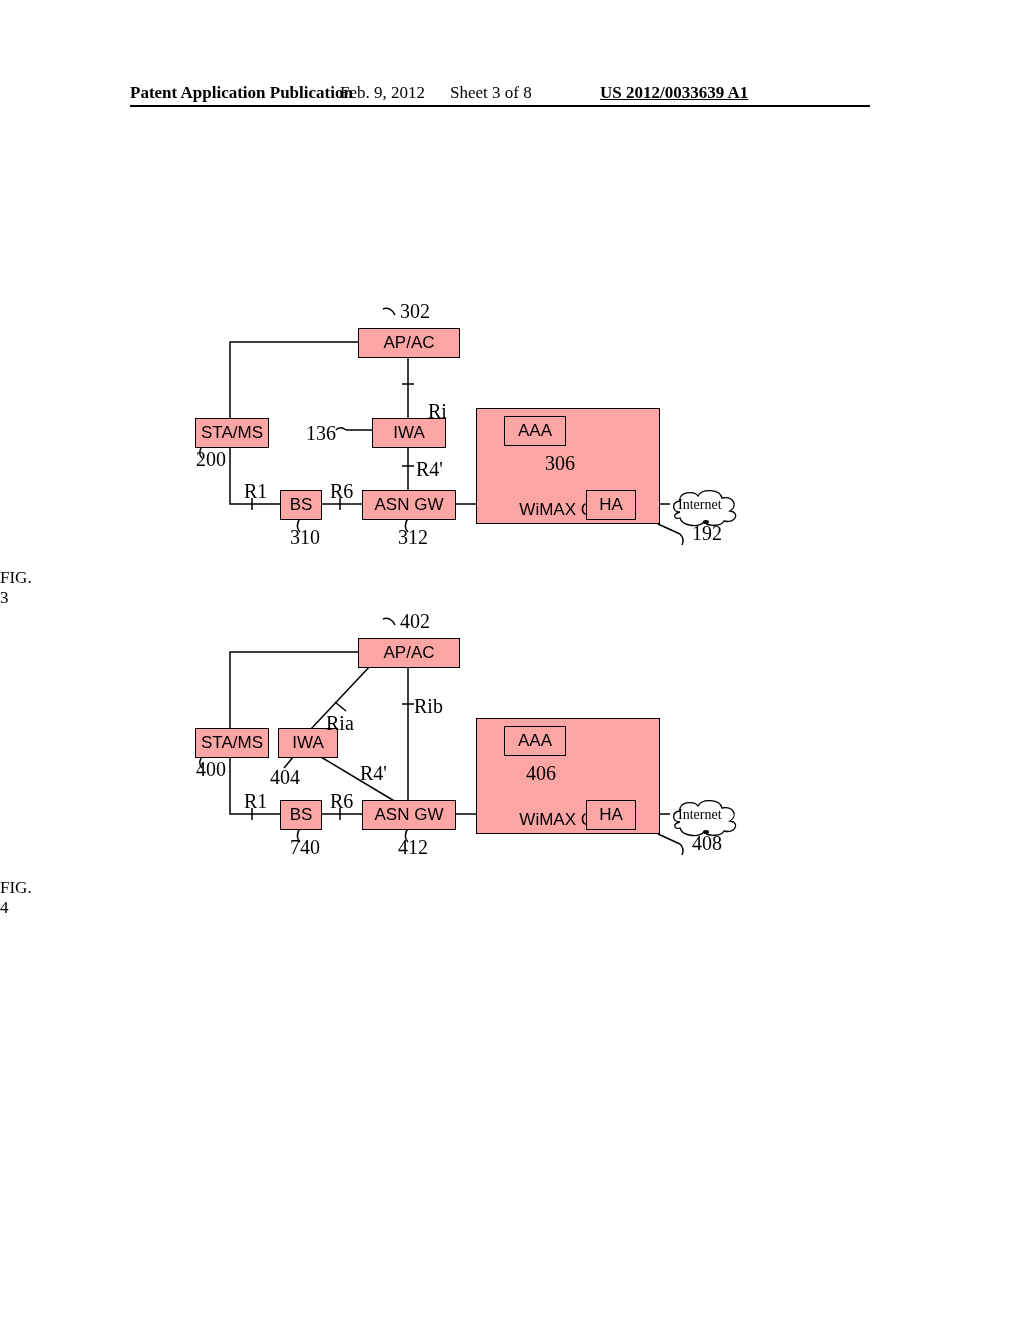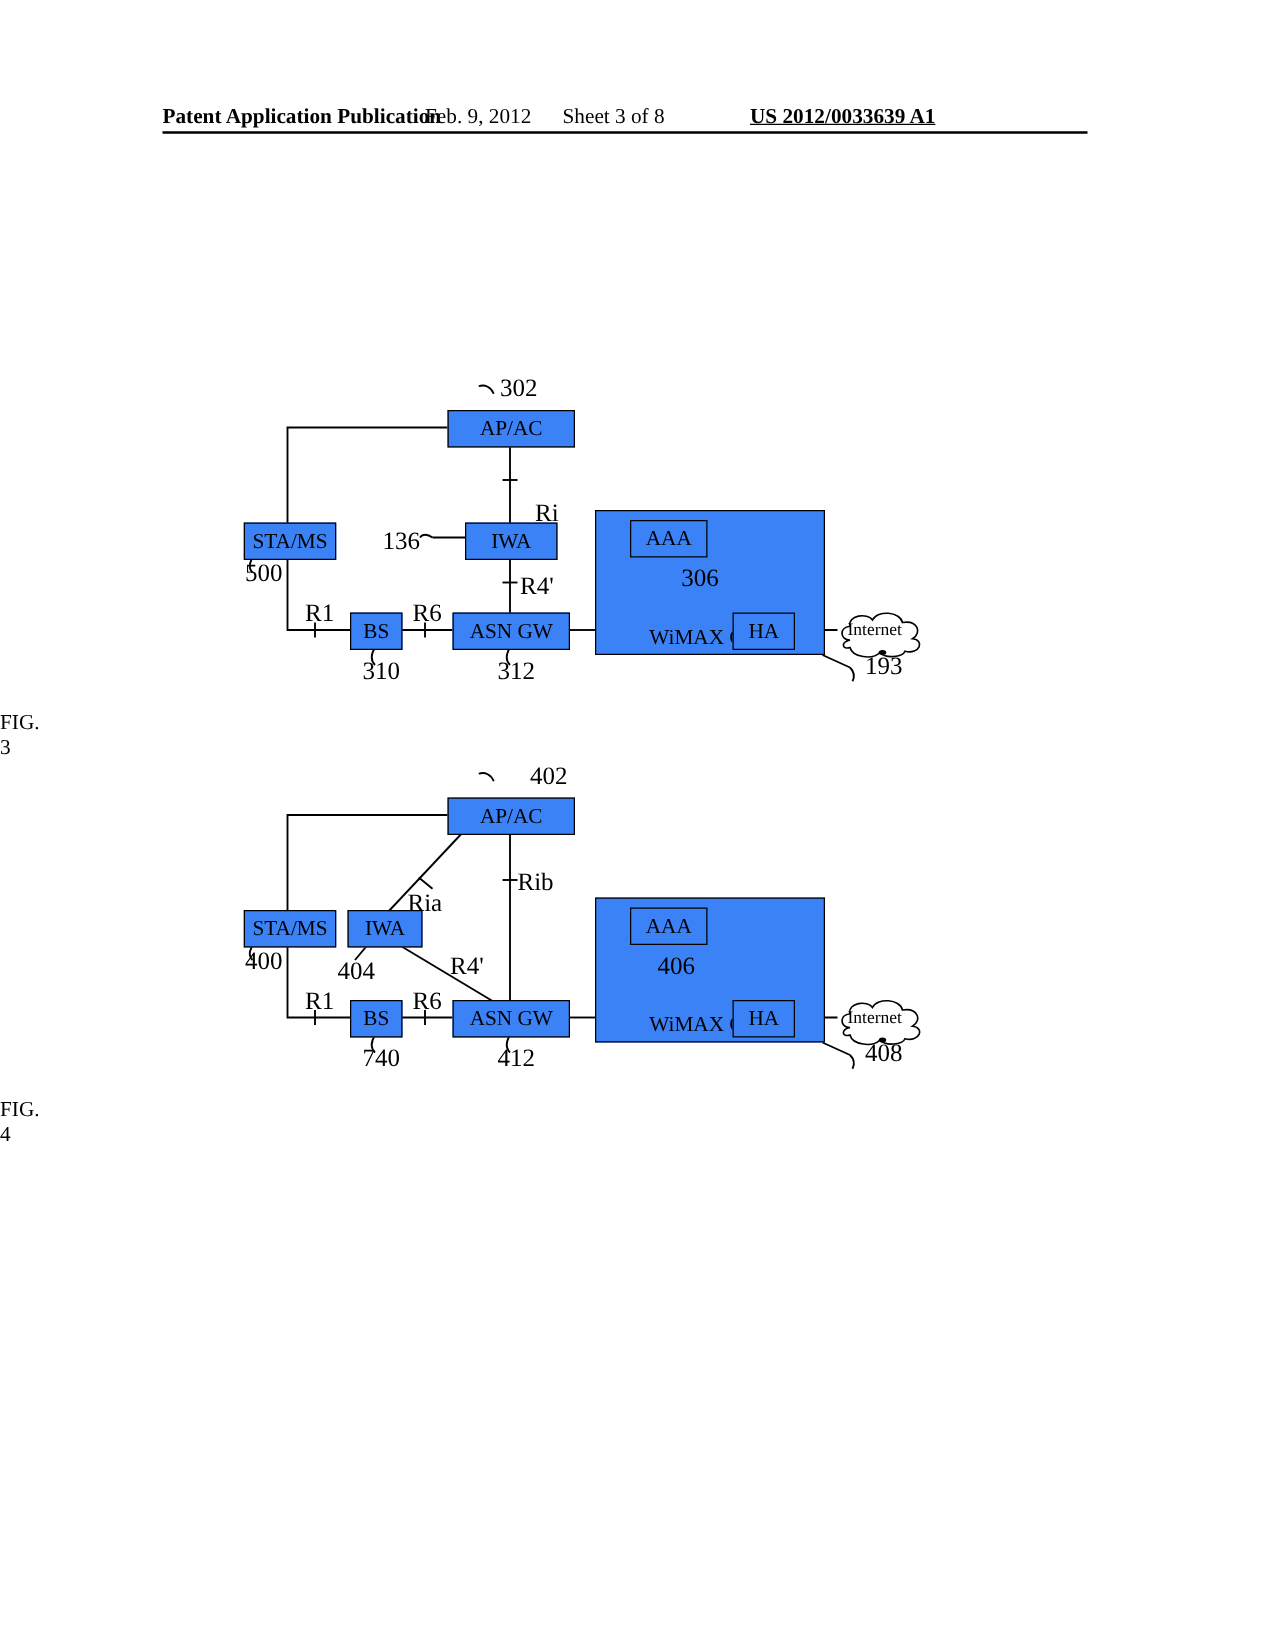--- a/index.html
+++ b/index.html
@@ -53,27 +53,27 @@
 
   svg {
     position: absolute;
   }
   .diagram-container {
     position: absolute;
   }
   .box {
     position: absolute;
     border: 1.5px solid #000;
-    background: #3b82f6;
+    background: #fca5a5;
     text-align: center;
     font-size: 17px;
     display: flex;
     align-items: center;
     justify-content: center;
-    font-family: Liberation Serif, serif;
+    font-family: Liberation Sans, sans-serif;
   }
   .label {
     position: absolute;
     font-size: 20px;
     font-family: "Times New Roman", serif;
   }
   .fig-caption {
     position: absolute;
     font-size: 17px;
     font-family: "Times New Roman", serif;
@@ -180,25 +180,25 @@
         <ellipse cx="38" cy="36" rx="3" ry="2" fill="#000" stroke="none"></ellipse>
       </svg>
       <span class="label" style="left:10px; top:11px; font-size:14px;">Internet</span>
     </div>
 
     <span class="label" style="left:428px; top:376px;margin-top:24px;">Ri</span>
     <span class="label" style="left:416px; top:458px;">R4'</span>
     <span class="label" style="left:244px; top:480px;">R1</span>
     <span class="label" style="left:330px; top:480px;">R6</span>
 
-    <span class="label" style="left:196px; top:448px;">500</span>
+    <span class="label" style="left:196px; top:448px;">200</span>
     <span class="label" style="left:400px; top:300px;">302</span>
     <span class="label" style="left:306px; top:422px;">136</span>
     <span class="label" style="left:545px; top:452px;">306</span>
-    <span class="label" style="left:692px; top:522px;">193</span>
+    <span class="label" style="left:692px; top:522px;">192</span>
     <span class="label" style="left:290px; top:526px;">310</span>
     <span class="label" style="left:398px; top:526px;">312</span>
 
     <div class="fig-caption" style="top:568px;">FIG. 3</div>
   </div>
 
   <div class="diagram-container" style="left:0; top:0;">
 
     <svg width="1024" height="1320">
       <g stroke="#000" stroke-width="1.5" fill="none">
@@ -274,21 +274,21 @@
       <span class="label" style="left:10px; top:11px; font-size:14px;">Internet</span>
     </div>
 
     <span class="label" style="left:326px; top:678px;margin-top:34px;">Ria</span>
     <span class="label" style="left:414px; top:695px;">Rib</span>
     <span class="label" style="left:360px; top:762px;">R4'</span>
     <span class="label" style="left:244px; top:790px;">R1</span>
     <span class="label" style="left:330px; top:790px;">R6</span>
 
     <span class="label" style="left:196px; top:758px;">400</span>
-    <span class="label" style="left:424px; top:610px;">402</span>
+    <span class="label" style="left:400px; top:610px;">402</span>
     <span class="label" style="left:270px; top:766px;">404</span>
     <span class="label" style="left:526px; top:762px;">406</span>
     <span class="label" style="left:692px; top:832px;">408</span>
     <span class="label" style="left:290px; top:836px;">740</span>
     <span class="label" style="left:398px; top:836px;">412</span>
 
     <div class="fig-caption" style="top:878px;">FIG. 4</div>
   </div>
 
 </div>

